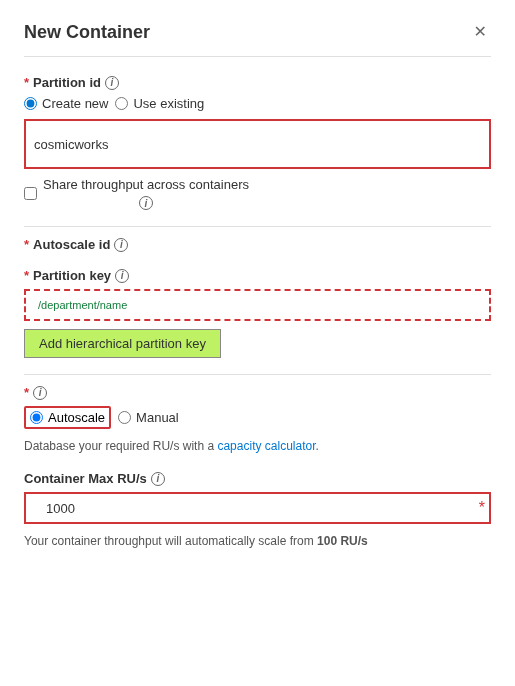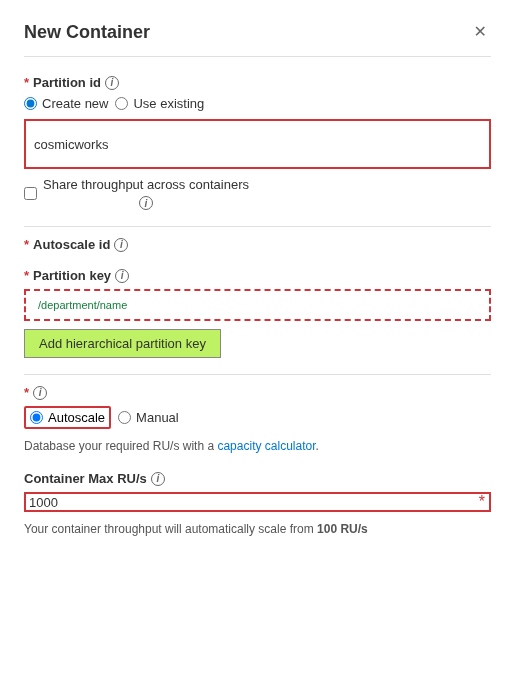--- a/index.html
+++ b/index.html
@@ -184,22 +184,22 @@
     .input-with-required .req-star-inline {
       position: absolute;
       right: 6px;
       top: 50%;
       transform: translateY(-50%);
       color: #d13438;
       font-size: 16px;
     }
     .ru-input {
       width: 100%;
-      height: 20px;
-      padding: 0 3px;
+      height: 32px;
+      padding: 0 20px;
       border: 2px solid #d13438;
       font-size: 13px;
       color: #333;
       outline: none;
     }
     .scale-note {
       font-size: 12px;
       color: #555;
       margin-top: 8px;
       line-height: 1.5;

